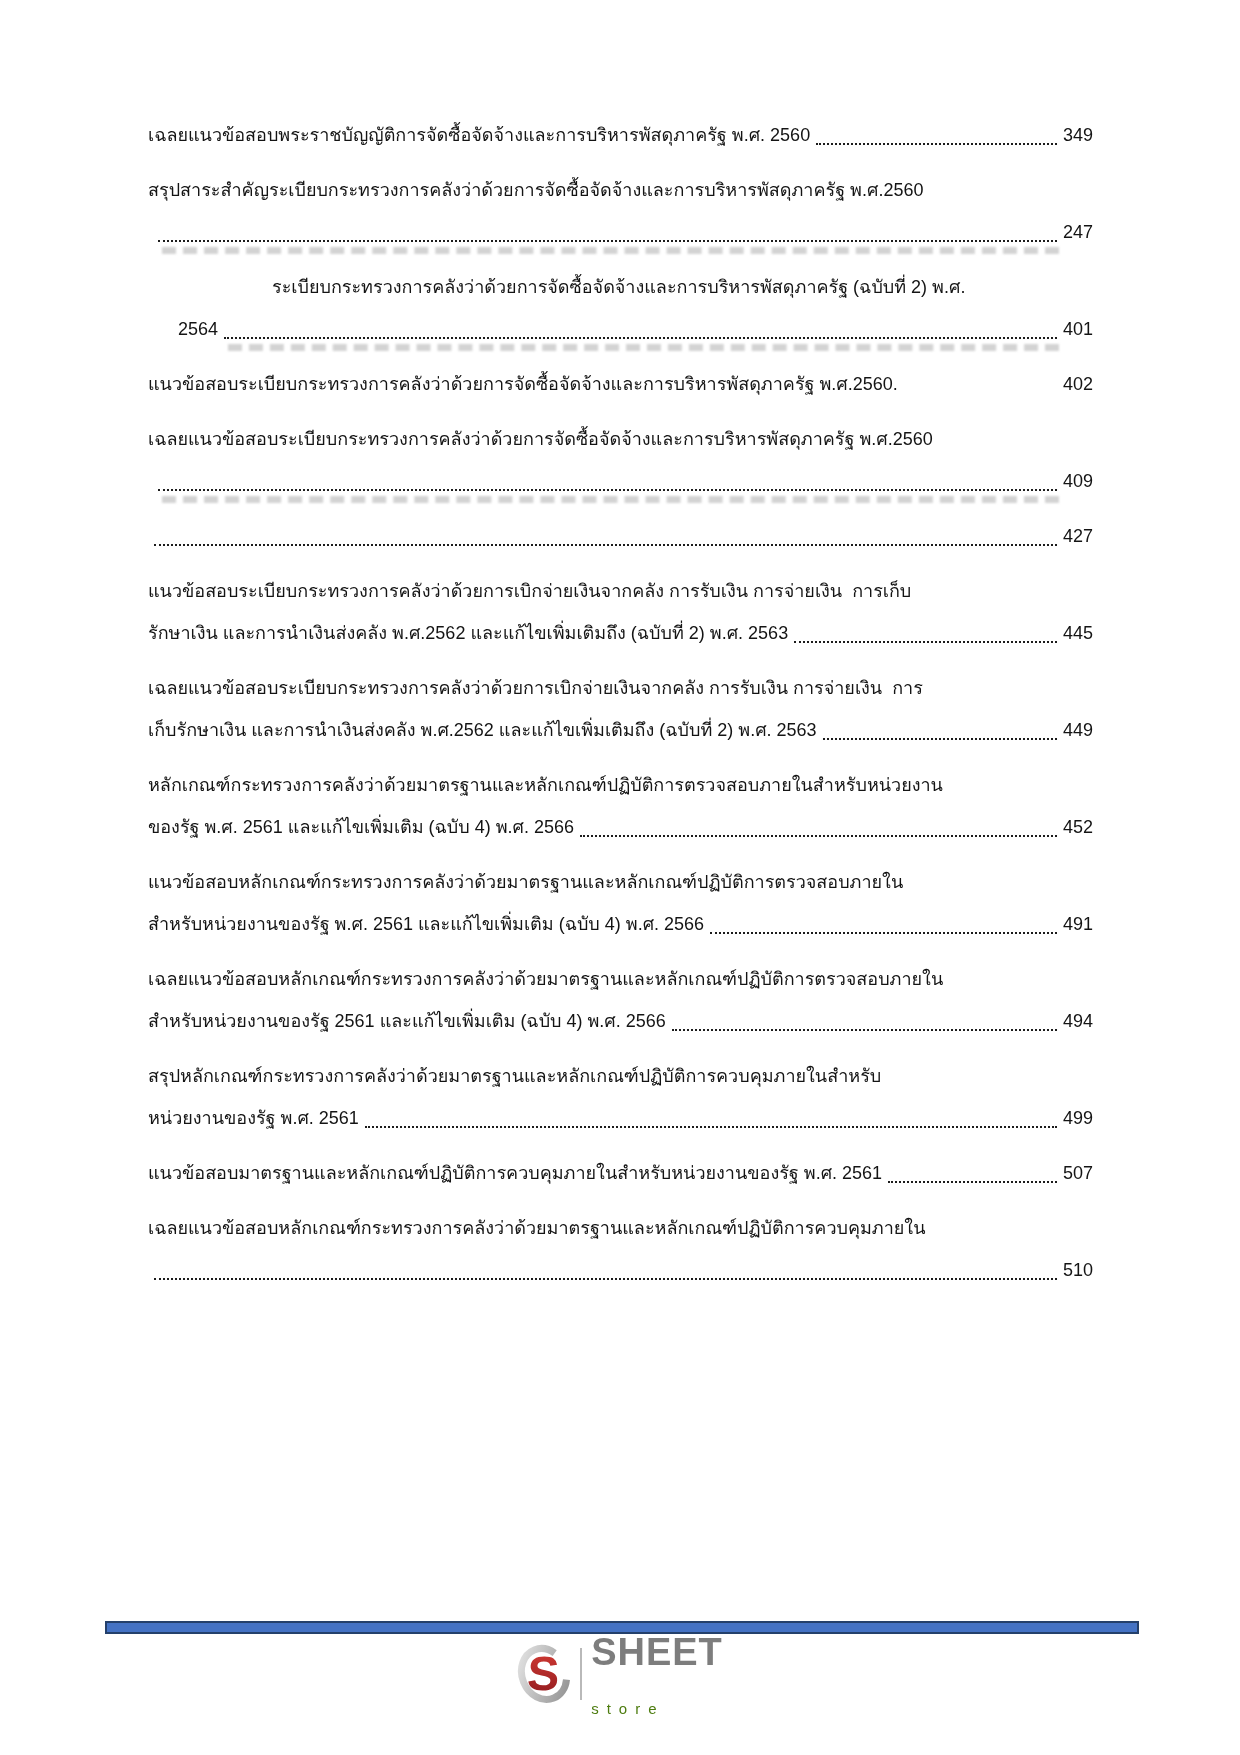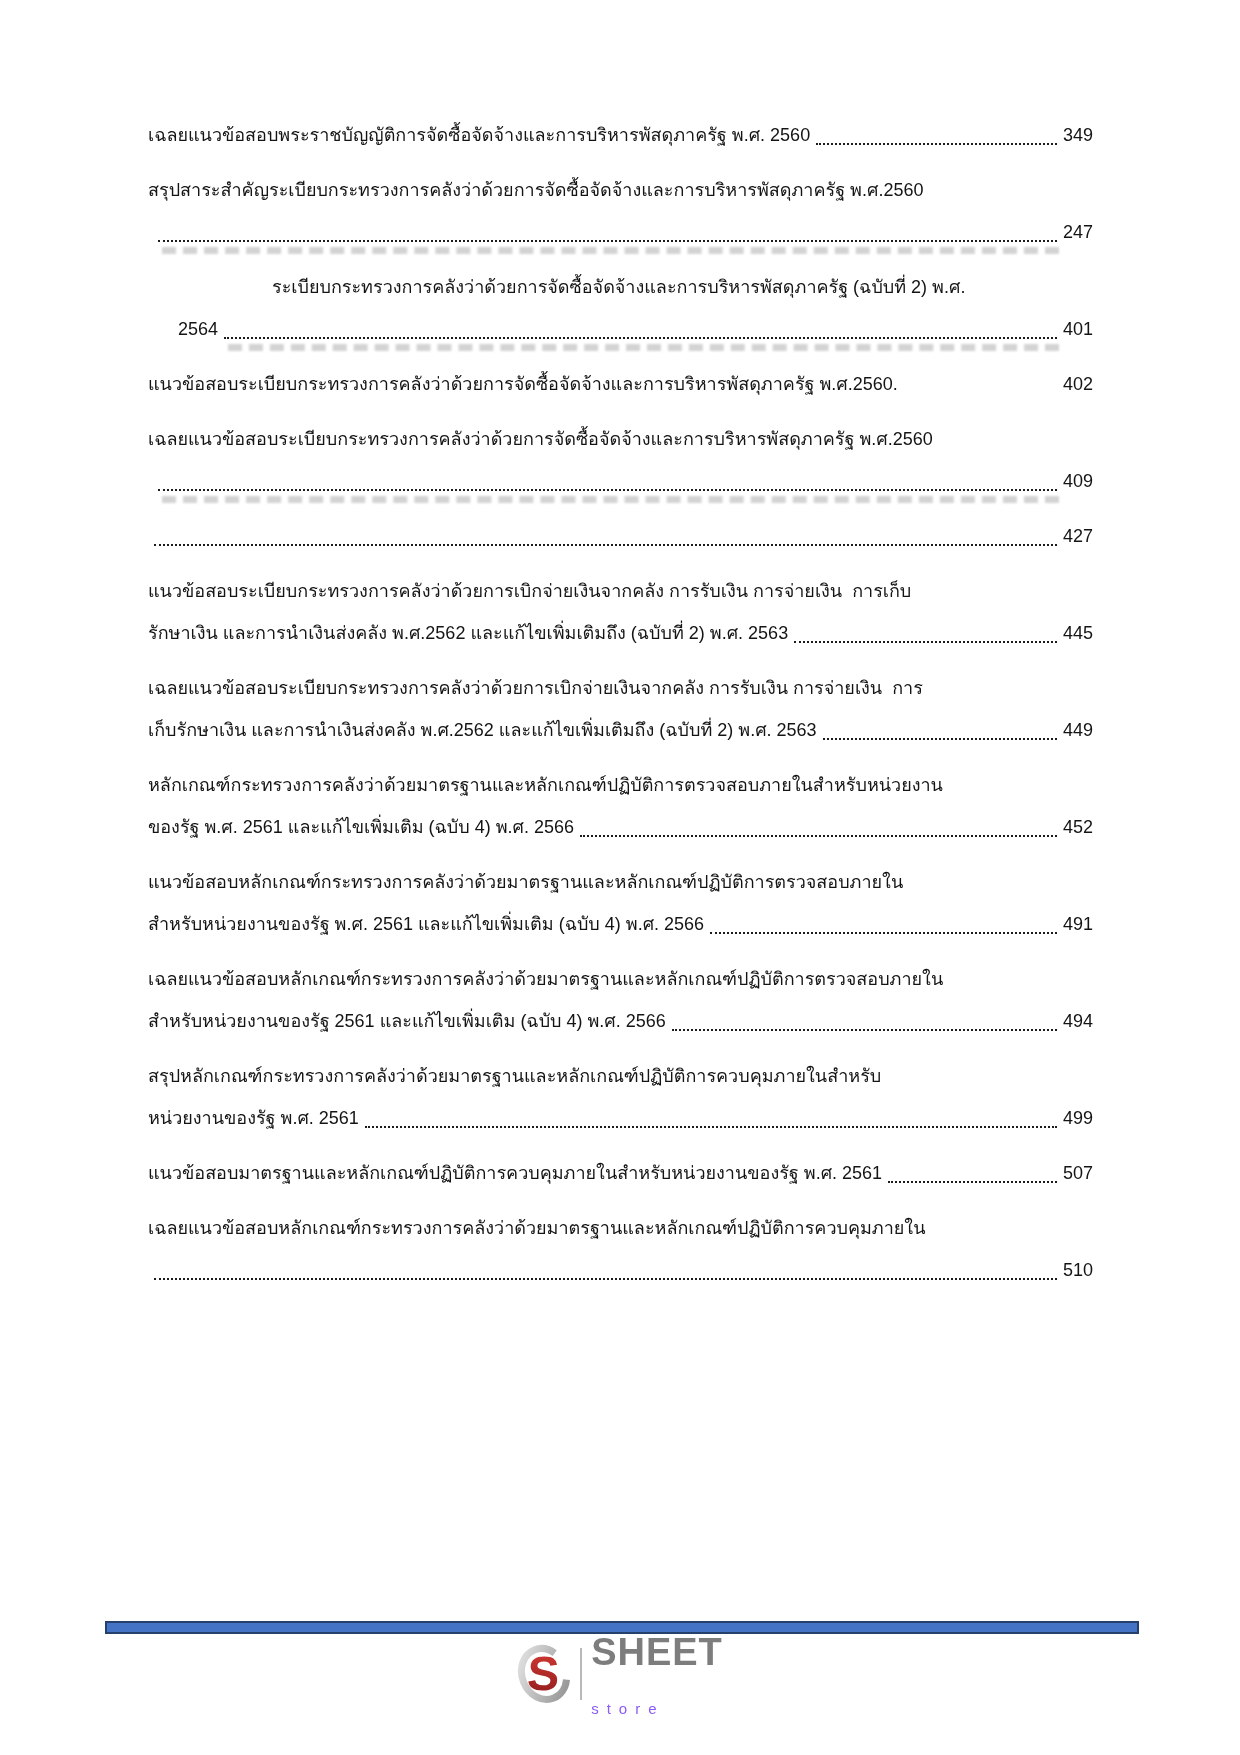--- a/index.html
+++ b/index.html
@@ -189,15 +189,15 @@
         <stop offset="0" stop-color="#e6e6e6"></stop>
           <stop offset="1" stop-color="#8f8f8f"></stop>
       </linearGradient>
     </defs>
     <ellipse cx="27" cy="30" rx="22" ry="26" fill="none" stroke="url(#ggray)" stroke-width="7" stroke-dasharray="120 34" stroke-dashoffset="-14" transform="rotate(-22 27 30)"></ellipse>
     <text x="28" y="46" text-anchor="middle" font-family="'Liberation Sans',sans-serif" font-size="48" font-weight="bold" fill="url(#gredS)" transform="skewX(-3)">S</text>
   </svg>
   <div class="logo-sep"></div>
   <div class="logo-textcol">
     <div class="logo-title" style="color: rgb(125, 125, 125);">SHEET</div>
-    <div class="logo-sub" style="color: #8b5cf6;">store</div>
+    <div class="logo-sub" style="color: #4d7c0f;">store</div>
   </div>
 </div>
 
 </body></html>

